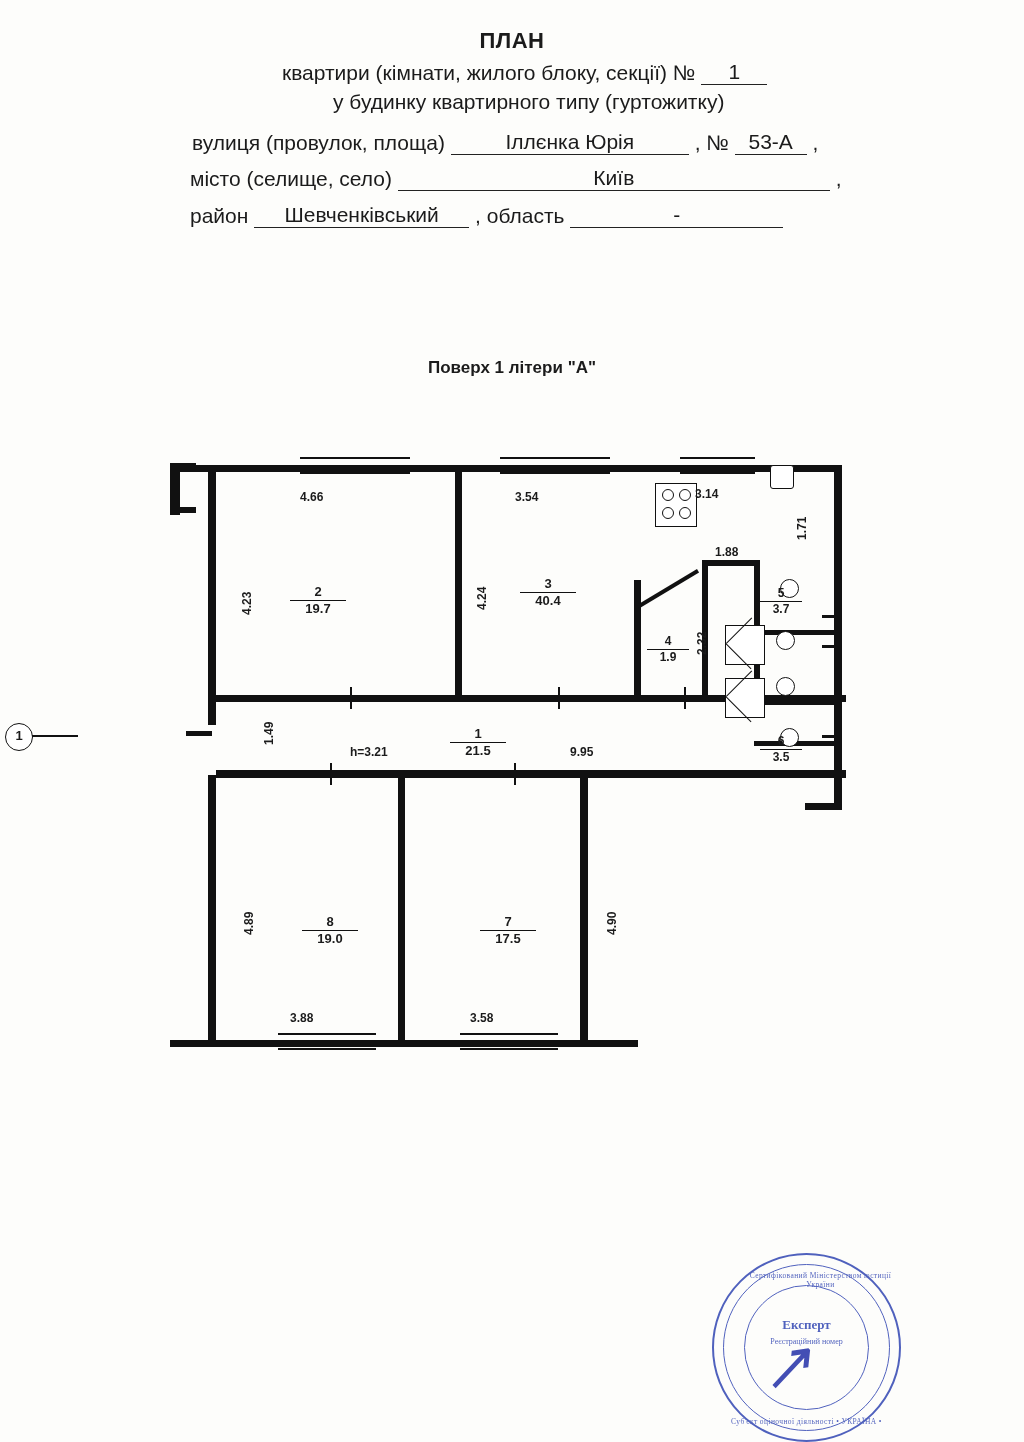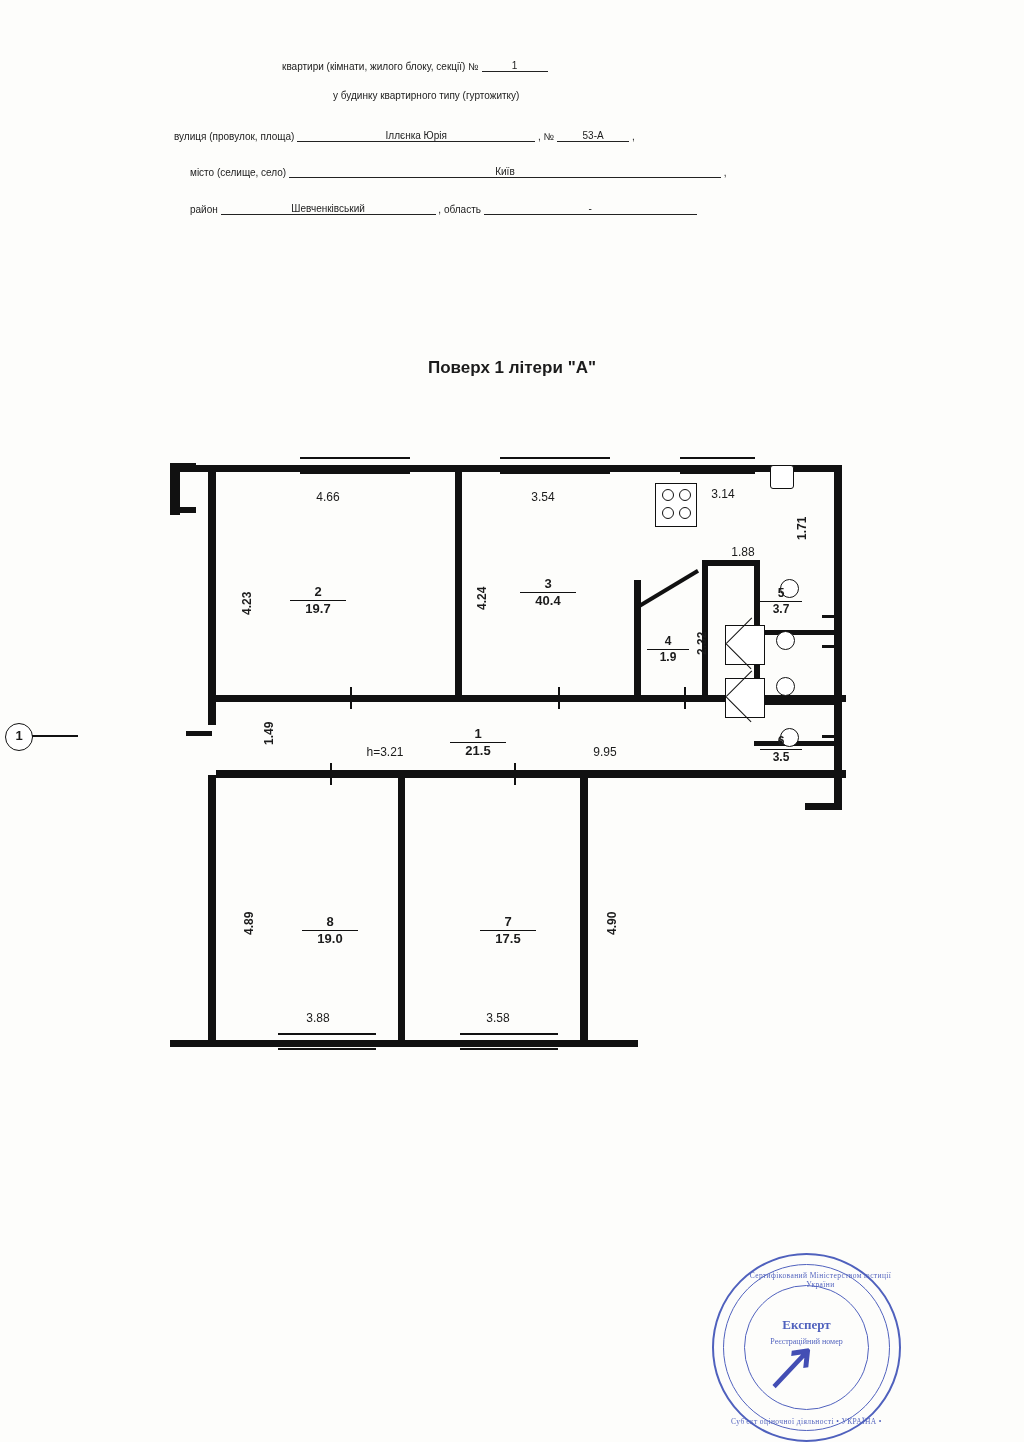--- a/index.html
+++ b/index.html
@@ -8,38 +8,38 @@
     font-family:"Liberation Sans",sans-serif;color:#1b1b1b;
     position:relative;overflow:hidden;
   }
   .sheet{position:absolute;left:0;top:0;width:1024px;height:1442px;}
 
   
   .title{
     position:absolute;top:28px;left:0;width:1024px;text-align:center;
     font-size:22px;font-weight:bold;letter-spacing:.5px;
   }
-  .hdr-row{position:absolute;font-size:10px;white-space:nowrap;}
+  .hdr-row{position:absolute;font-size:21px;white-space:nowrap;}
   .hdr-line{
     display:inline-block;border-bottom:1.3px solid #222;text-align:center;
     vertical-align:bottom;
   }
   .l1{top:60px;left:282px;}
   .l2{top:90px;left:333px;}
-  .l3{top:130px;left:174px;}
+  .l3{top:130px;left:192px;}
   .l4{top:166px;left:190px;}
   .l5{top:203px;left:190px;}
   .scale{position:absolute;top:250px;left:0;width:1024px;text-align:center;font-size:13px;font-weight:bold;}
   .floor{position:absolute;top:358px;left:0;width:1024px;text-align:center;font-size:17px;font-weight:bold;}
 
   
   .plan{position:absolute;left:150px;top:445px;width:720px;height:650px;}
   .w{position:absolute;background:#111;}      
   .thin{position:absolute;background:#111;}
-  .dim{position:absolute;font-size:12px;font-weight:normal;text-align:center;}
+  .dim{position:absolute;font-size:12px;font-weight:bold;text-align:left;}
   .dimv{position:absolute;font-size:12px;font-weight:bold;
         transform:rotate(-90deg);transform-origin:left top;white-space:nowrap;}
   .room{position:absolute;text-align:center;font-size:13px;font-weight:bold;line-height:1.15;}
   .room .num{display:block;}
   .room .area{display:block;border-top:1.6px solid #111;padding-top:1px;}
 
   .tick{position:absolute;width:1.6px;background:#111;}
   .marker{
     position:absolute;width:26px;height:26px;border:1.6px solid #111;border-radius:50%;
     font-size:13px;font-weight:bold;text-align:center;line-height:24px;background:#fff;
@@ -73,20 +73,21 @@
     position:absolute;left:760px;top:1330px;font-size:62px;color:#2330a8;
     font-family:"Liberation Serif",serif;font-style:italic;opacity:.85;
     transform:rotate(-8deg);
   }
 </style>
 </head>
 <body>
 
 <div class="sheet">
 
+  <div class="title">ПЛАН</div>
 
   <div class="hdr-row l1">
     <span>квартири  (кімнати, жилого блоку, секції) №</span>
     <span class="hdr-line" style="width:66px">1</span>
   </div>
 
   <div class="hdr-row l2">у будинку квартирного типу (гуртожитку)</div>
 
   <div class="hdr-row l3">
     <span>вулиця (провулок, площа)</span>

